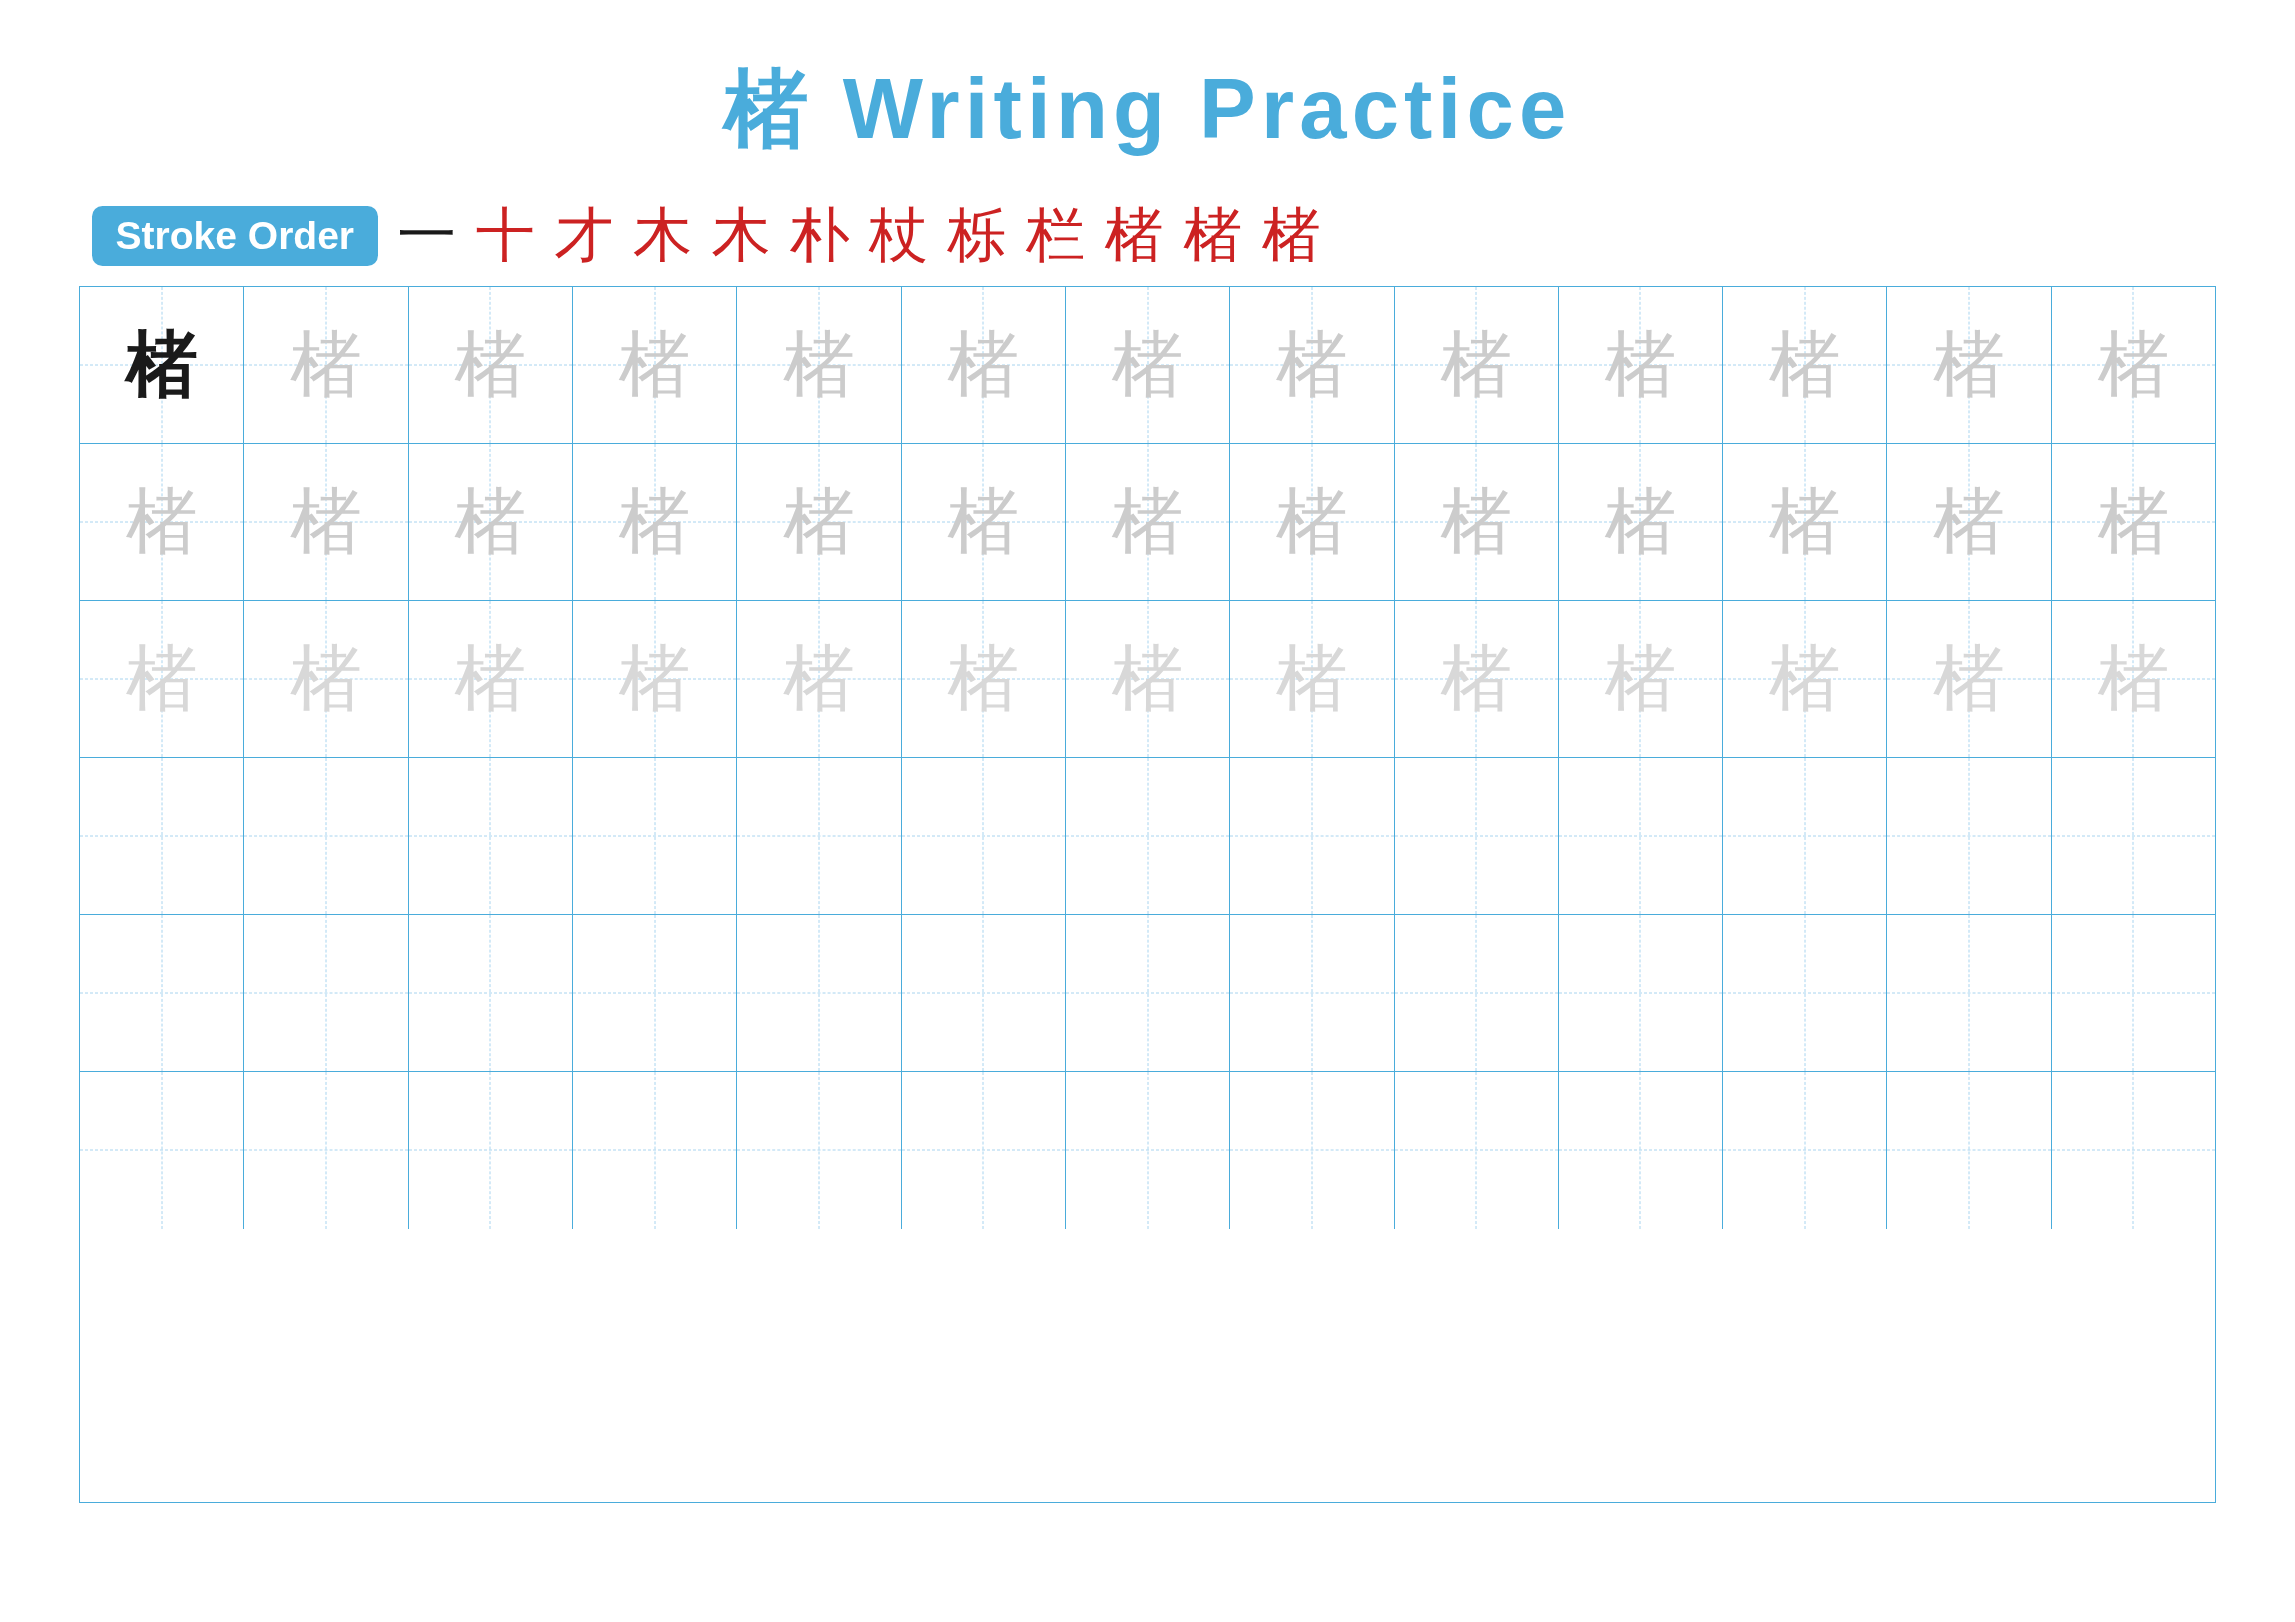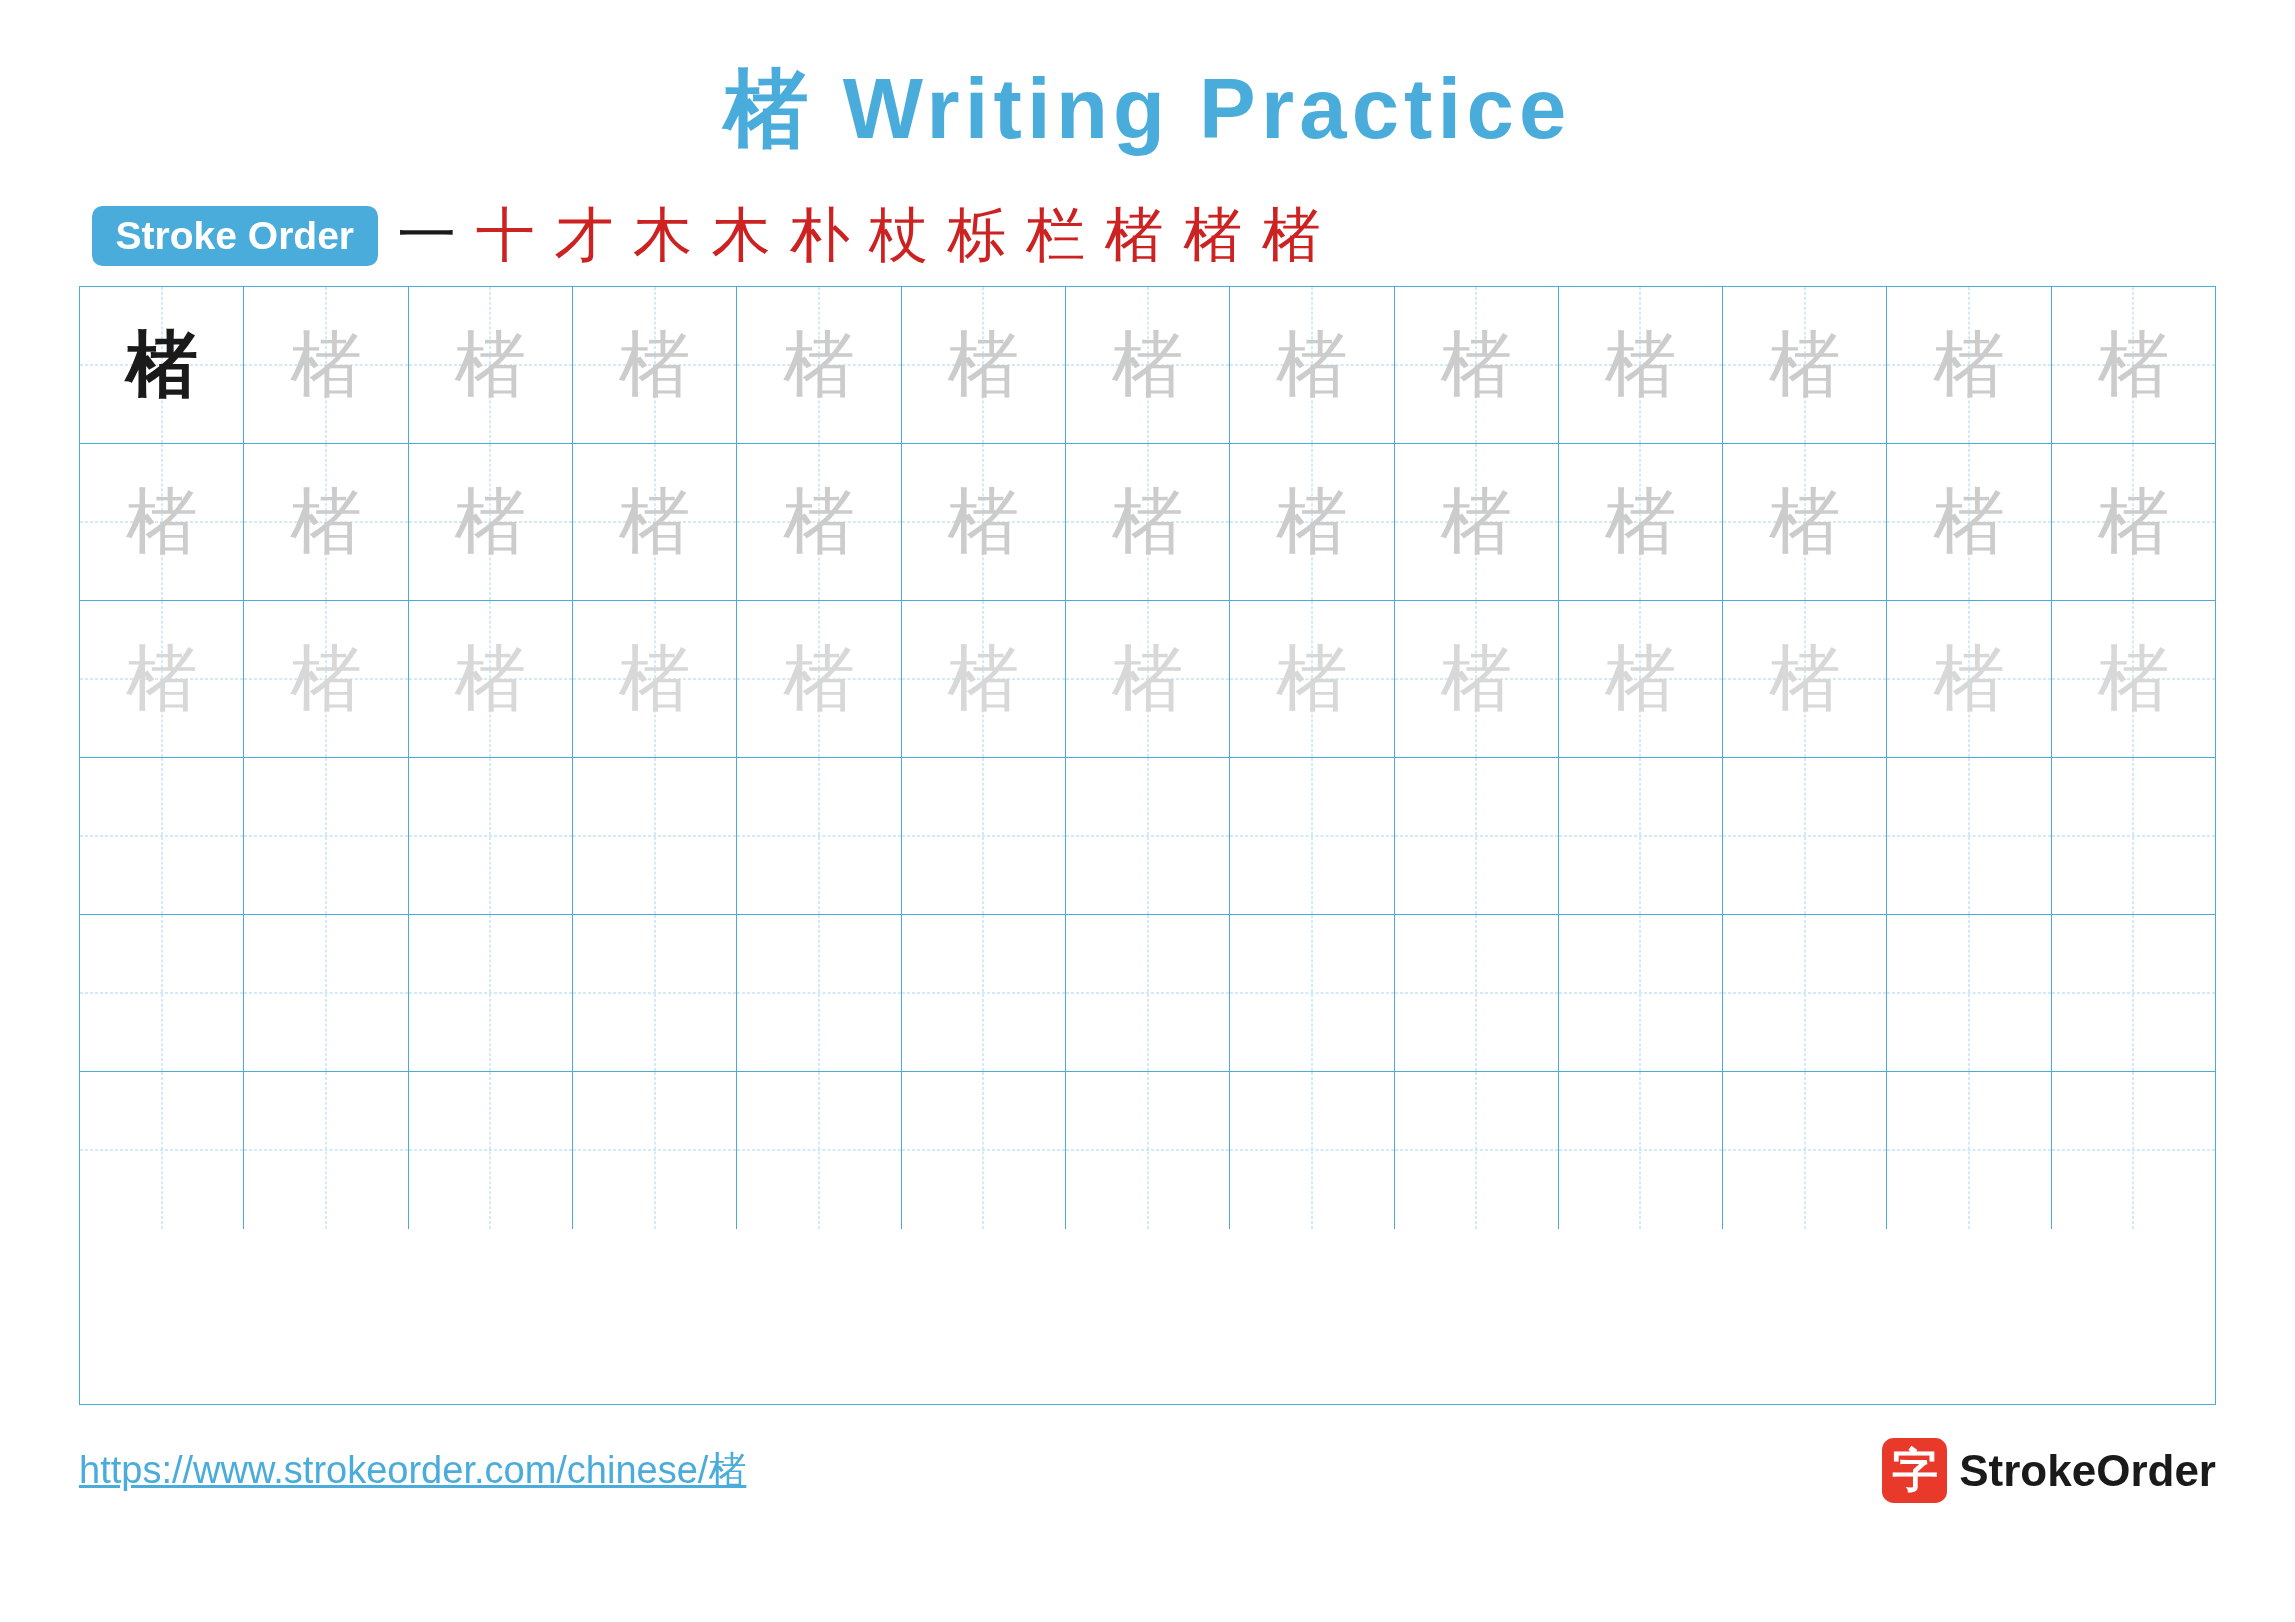--- a/index.html
+++ b/index.html
@@ -374,25 +374,15 @@
       <div class="grid-cell"></div>
       <div class="grid-cell"></div>
       <div class="grid-cell"></div>
       <div class="grid-cell"></div>
       <div class="grid-cell"></div>
       <div class="grid-cell"></div>
     </div>
 
   </div>
 
-  <div class="footer">
-    <a class="footer-url" href="#">https://www.strokeorder.com/chinese/楮</a>
-
-    <div class="footer-brand">
-      <div class="footer-brand-icon">
-        <span>字</span>
-      </div>
-      <span class="footer-brand-text">StrokeOrder</span>
-    </div>
-  </div>
 
 </div>
 
 
 </body></html>

